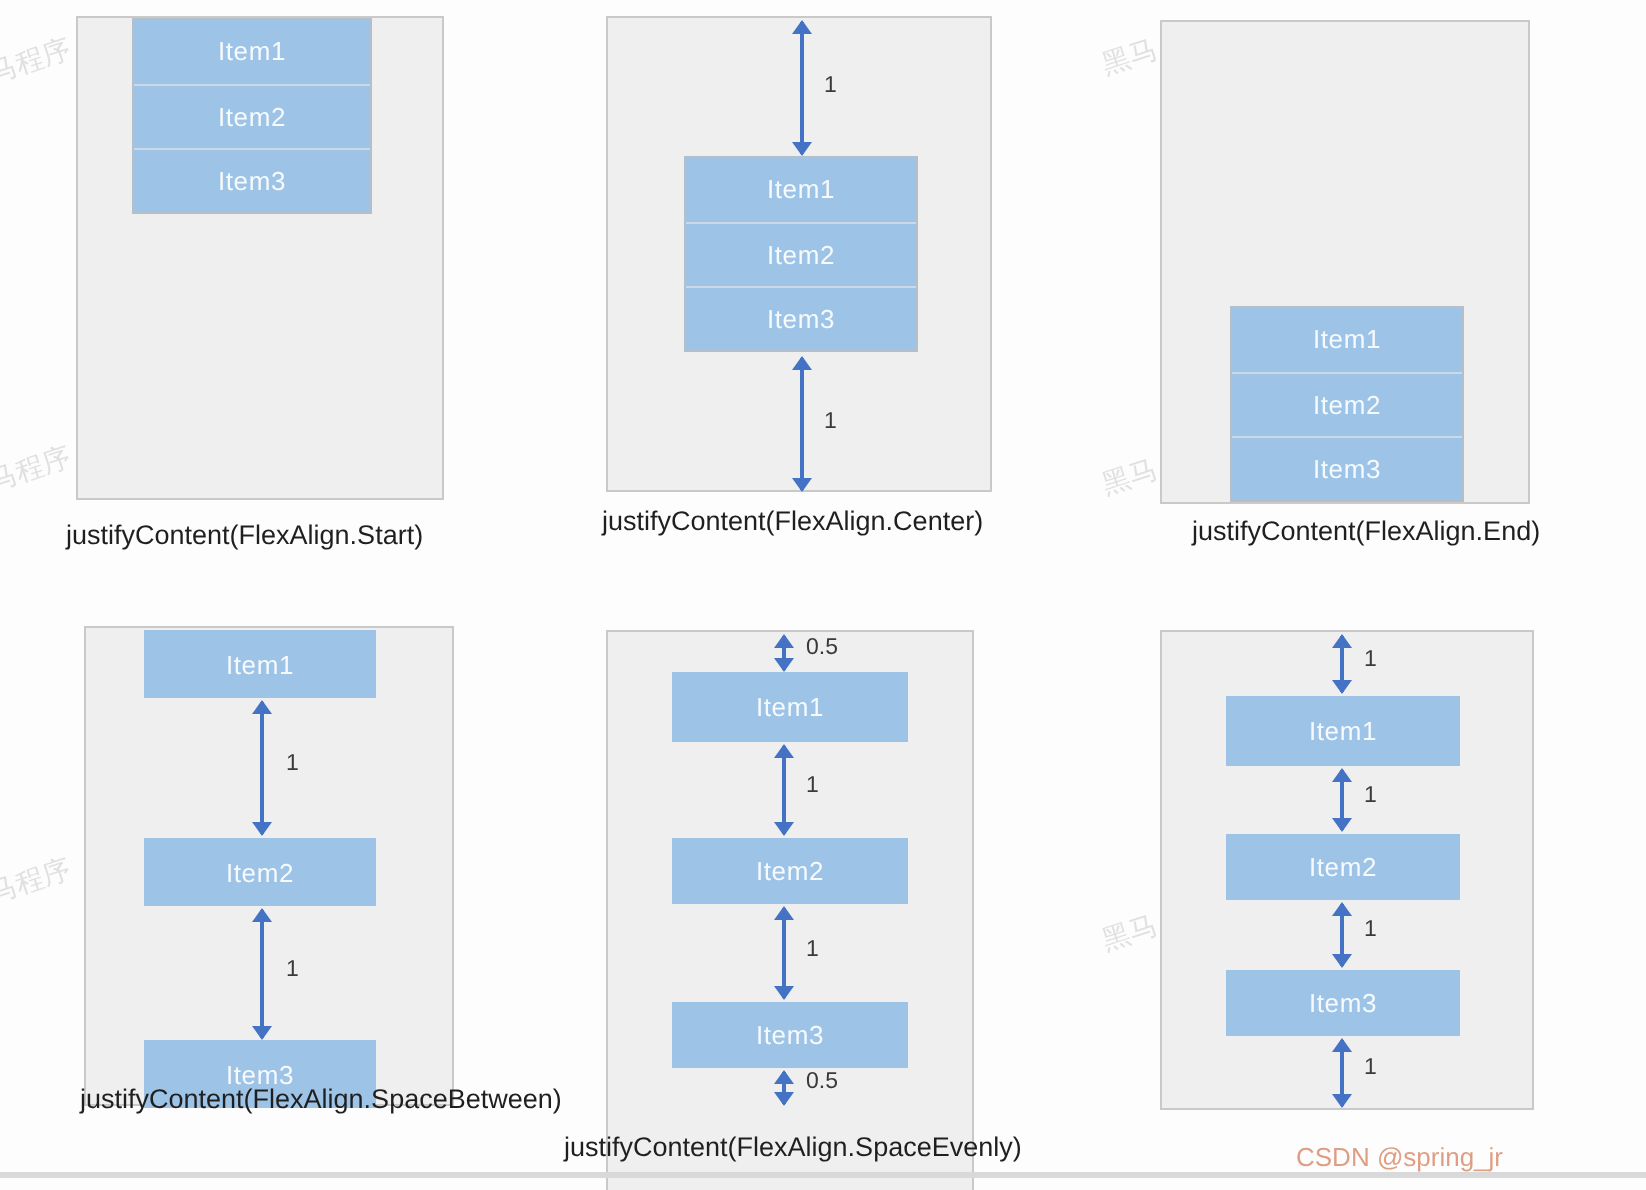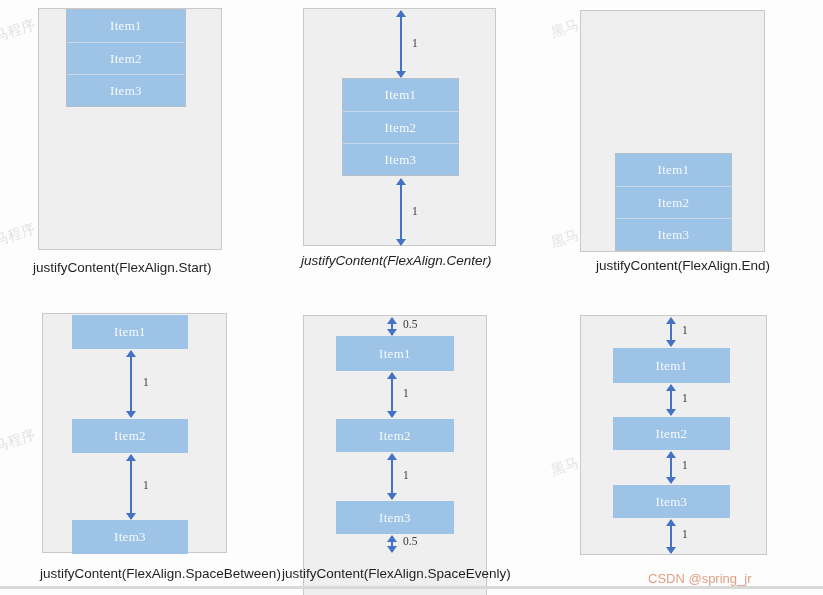--- a/index.html
+++ b/index.html
@@ -14,21 +14,20 @@
   body{
     position:relative;
     background:#fdfdfd;
     font-family:"Liberation Sans", sans-serif;
     color:var(--caption);
   }
   .panel{
     position:absolute;
     background:var(--container-fill);
     border:1px solid var(--container-border);
-    font-family:Liberation Serif, serif;
   }
   
   .stack{
     position:absolute;
     background:var(--item-fill);
     border:1px solid #b4bfc9;
   }
   .stack .cell{
     height:32px;
     line-height:32px;
@@ -126,41 +125,41 @@
   <div class="arrow" style="left:96px;top:2px;height:66px;"></div>
   <span class="arrow-label" style="left:108px;top:28px;">1</span>
   <div class="stack" style="left:38px;top:69px;width:117px;">
     <div class="cell">Item1</div>
     <div class="cell">Item2</div>
     <div class="cell">Item3</div>
   </div>
   <div class="arrow" style="left:96px;top:170px;height:66px;"></div>
   <span class="arrow-label" style="left:108px;top:196px;">1</span>
 </div>
-<div class="caption" style="left:301px;top:253px;font-style:italic;">justifyContent(FlexAlign.Center)</div>
+<div class="caption" style="left:301px;top:253px;">justifyContent(FlexAlign.Center)</div>
 
 <div class="panel" style="left:580px;top:10px;width:185px;height:242px;">
   <div class="stack" style="left:34px;bottom:0px;width:117px;">
     <div class="cell">Item1</div>
     <div class="cell">Item2</div>
     <div class="cell">Item3</div>
   </div>
 </div>
 <div class="caption" style="left:585px;top:258px;padding-left:11px;">justifyContent(FlexAlign.End)</div>
 
 <div class="panel" style="left:42px;top:313px;width:185px;height:240px;">
   <div class="box" style="left:29px;top:1px;width:116px;height:34px;">Item1</div>
   <div class="arrow" style="left:87px;top:37px;height:66px;"></div>
   <span class="arrow-label" style="left:100px;top:62px;">1</span>
   <div class="box" style="left:29px;top:105px;width:116px;height:34px;">Item2</div>
   <div class="arrow" style="left:87px;top:141px;height:64px;"></div>
   <span class="arrow-label" style="left:100px;top:165px;">1</span>
   <div class="box" style="left:29px;top:206px;width:116px;height:34px;">Item3</div>
 </div>
-<div class="caption" style="left:8px;top:566px;padding-left:32px;">justifyContent(FlexAlign.SpaceBetween)</div>
+<div class="caption" style="left:8px;top:542px;padding-left:32px;">justifyContent(FlexAlign.SpaceBetween)</div>
 
 <div class="panel" style="left:303px;top:315px;width:184px;height:303px;">
   <div class="arrow" style="left:87px;top:2px;height:17px;"></div>
   <span class="arrow-label" style="left:99px;top:2px;">0.5</span>
   <div class="box" style="left:32px;top:20px;width:118px;height:35px;">Item1</div>
   <div class="arrow" style="left:87px;top:57px;height:44px;"></div>
   <span class="arrow-label" style="left:99px;top:71px;">1</span>
   <div class="box" style="left:32px;top:103px;width:118px;height:33px;">Item2</div>
   <div class="arrow" style="left:87px;top:138px;height:45px;"></div>
   <span class="arrow-label" style="left:99px;top:153px;">1</span>

